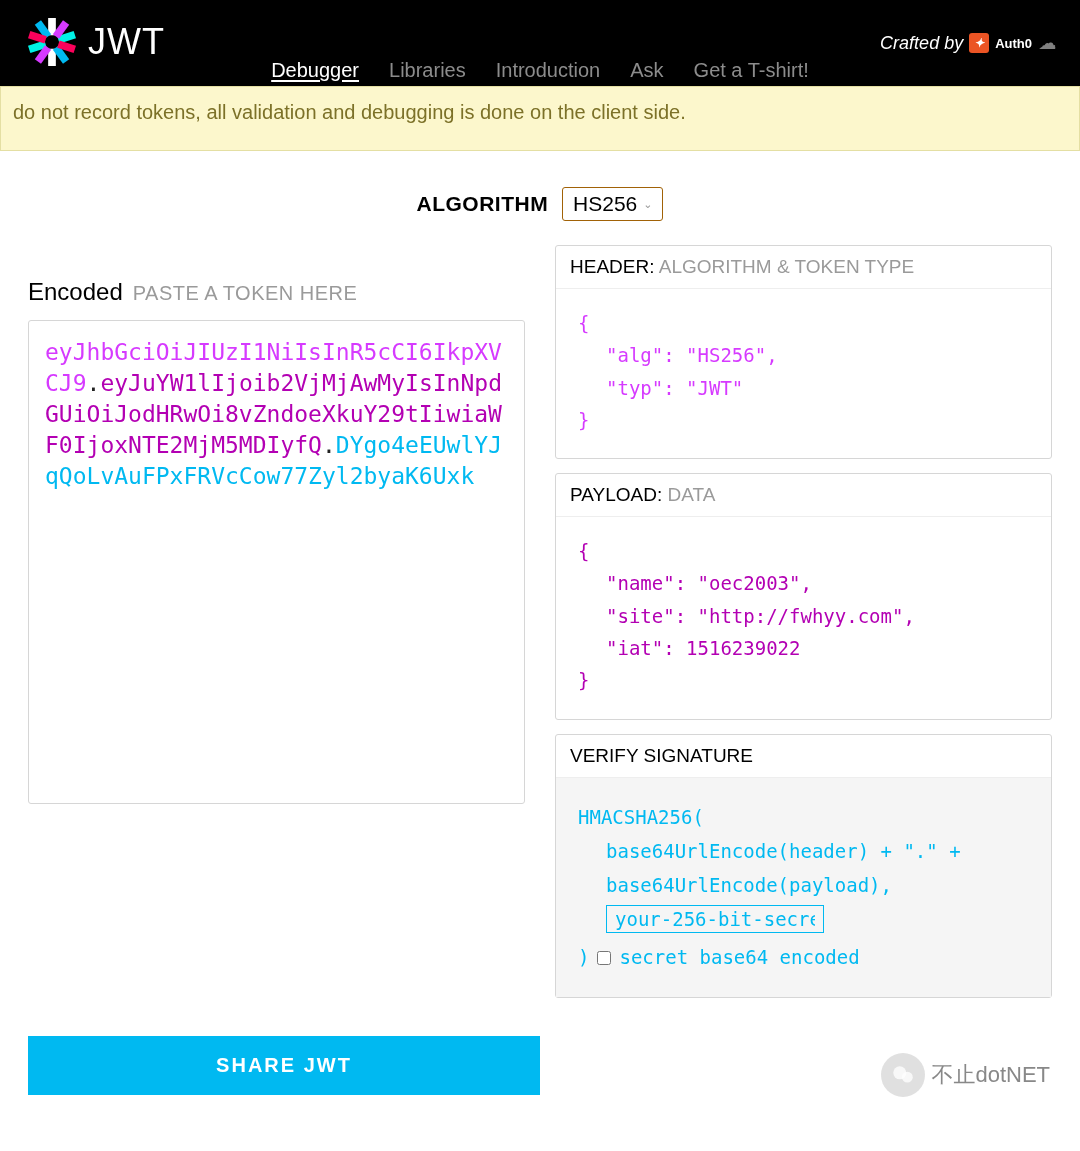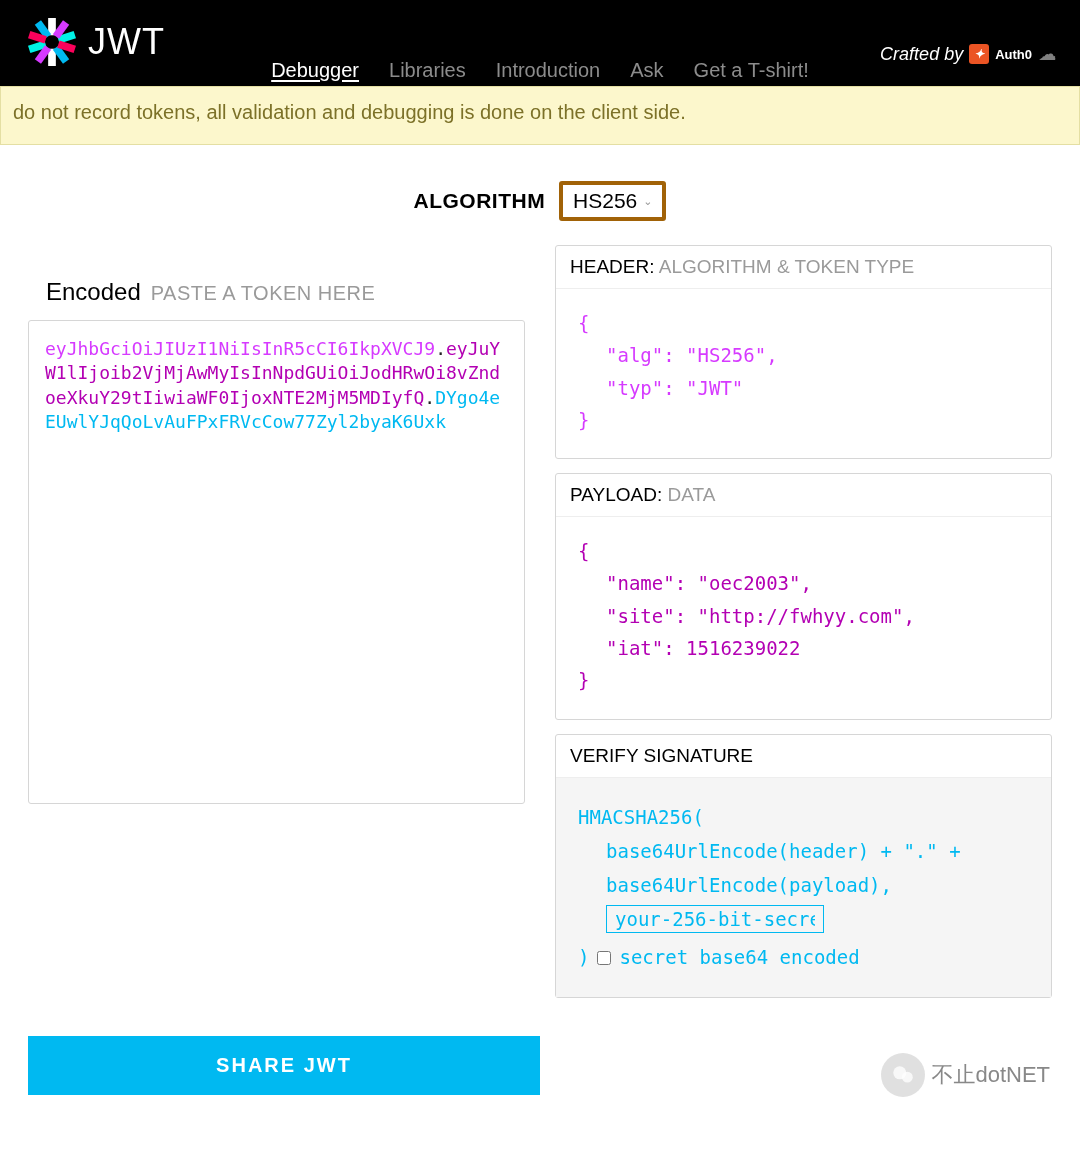--- a/index.html
+++ b/index.html
@@ -1,36 +1,36 @@
 <!DOCTYPE html>
 <html><head>
 <meta charset="utf-8">
 <style>
 * { box-sizing: border-box; margin: 0; padding: 0; }
 body { font-family: -apple-system, BlinkMacSystemFont, "Segoe UI", Helvetica, Arial, sans-serif; background: #fff; color: #000; width: 1080px; }
 .header { background: #000; color: #fff; height: 86px; position: relative; }
 .logo-wrap { position: absolute; left: 28px; top: 18px; display: flex; align-items: center; gap: 12px; }
 .asterisk-logo { width: 48px; height: 48px; }
 .jwt-text { font-size: 36px; font-weight: 400; letter-spacing: 1px; color: #fff; }
-.crafted { position: absolute; right: 24px; top: 32px; display: flex; align-items: center; gap: 6px; font-size: 18px; font-style: italic; margin-top: 11px; }
+.crafted { position: absolute; right: 24px; top: 32px; display: flex; align-items: center; gap: 6px; font-size: 18px; font-style: italic; }
 .auth0 { font-size: 13px; font-style: normal; font-weight: 600; }
 .auth0-badge { width:20px; height:20px; background:#EB5424; border-radius:3px; display:inline-flex; align-items:center; justify-content:center; color:#fff; font-size:12px; font-weight:bold;}
 .nav { position: absolute; bottom: 4px; left: 0; right: 0; display: flex; justify-content: center; gap: 30px; font-size: 20px; }
 .nav a { color: #8c8c8c; text-decoration: none; cursor: pointer; text-align: right; }
 .nav a.active { color: #fff; text-decoration: underline; text-underline-offset: 3px; }
-.banner { background: #fcf7cc; border: 1px solid #e4dfa3; color: #7c7128; font-size: 20px; padding: 14px 10px 20px 12px; margin: 0; }
+.banner { background: #fcf7cc; border: 1px solid #e4dfa3; color: #7c7128; font-size: 20px; padding: 14px 10px 26px 12px; margin: 0; }
 .algo-row { text-align: center; margin: 36px 0 24px; font-size: 21px; }
 .algo-label { font-weight: 700; letter-spacing: 0.5px; }
-.algo-select { display: inline-flex; align-items: center; gap: 6px; border: 4px solid #a16207; border-radius: 3px; padding: 4px 10px; margin-left: 8px; background: #fff; cursor: pointer; font-size: 21px;}
+.algo-select { display: inline-flex; align-items: center; gap: 6px; border: 1px solid #a16207; border-radius: 3px; padding: 4px 10px; margin-left: 8px; background: #fff; cursor: pointer; font-size: 21px;}
 .cols { display: flex; gap: 30px; padding: 0 28px; }
 .col { flex: 1; }
 .section-title { font-size: 24px; margin-bottom: 14px; display: flex; align-items: baseline; gap: 10px; flex-wrap: wrap;}
-.section-title .main { font-weight: 400; margin-left: 18px; }
+.section-title .main { font-weight: 400; }
 .section-title .sub { color: #9a9a9a; font-size: 20px; letter-spacing: 0.5px; margin-top: 37px;}
-.enc-box { border: 1px solid #d6d6d6; border-radius: 3px; padding: 16px; height: 484px; font-family: "Menlo","Consolas",monospace; font-size: 18px; line-height: 1.35; word-break: break-all; }
+.enc-box { border: 1px solid #d6d6d6; border-radius: 3px; padding: 16px; height: 484px; font-family: "Menlo","Consolas",monospace; font-size: 23px; line-height: 1.35; word-break: break-all; }
 .tok-header { color: #d63aff; }
 .tok-payload { color: #b300b3; }
 .tok-sig { color: #00b9f1; }
 .dot { color: #222; }
 .dec-box { border: 1px solid #d6d6d6; border-radius: 3px; margin-bottom: 14px; background:#fff;}
 .dec-box-head { padding: 10px 14px; font-size: 19px; border-bottom: 1px solid #eee; }
 .dec-box-head .hl { font-weight: 400; }
 .dec-box-head .hs { color: #9a9a9a; }
 .dec-box-body { padding: 18px 22px 22px; font-family: "Menlo","Consolas",monospace; font-size: 19px; line-height: 1.7; }
 .hdr-json { color: #d63aff; }

